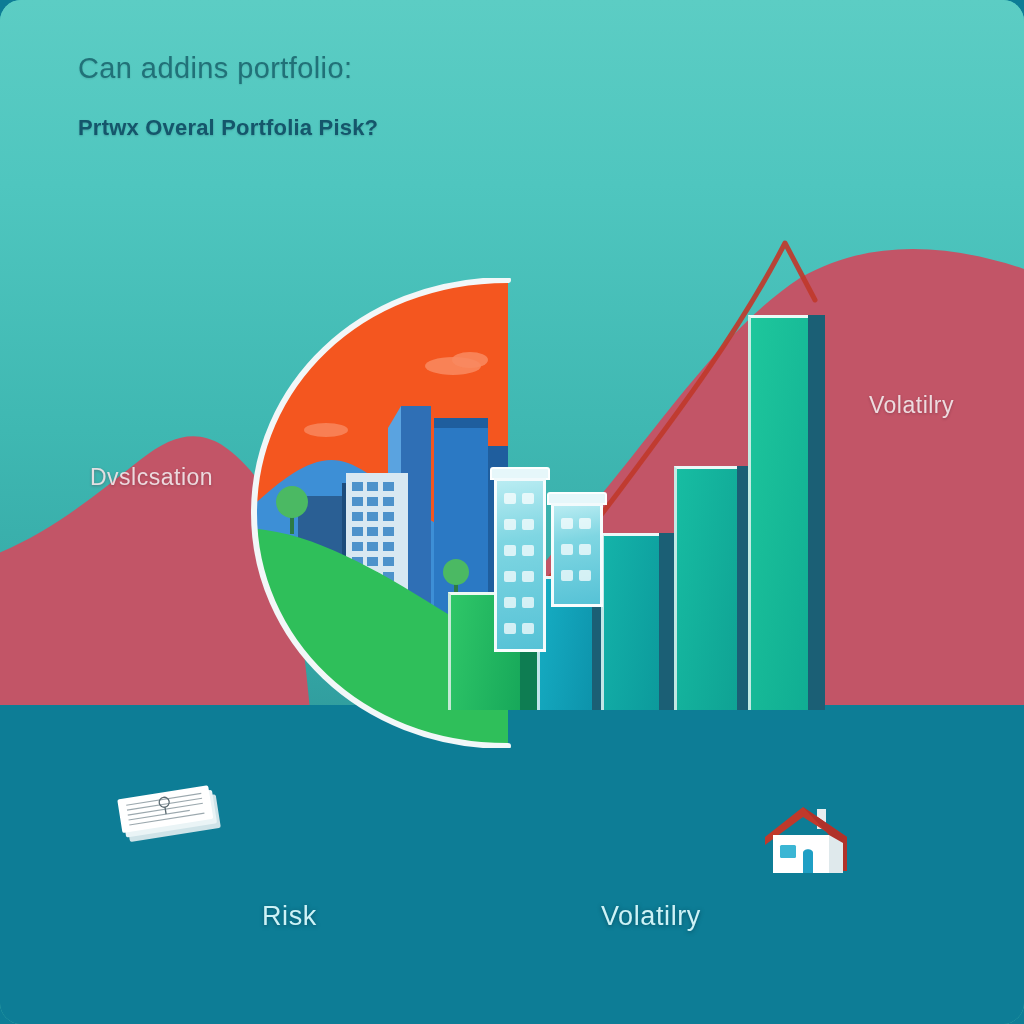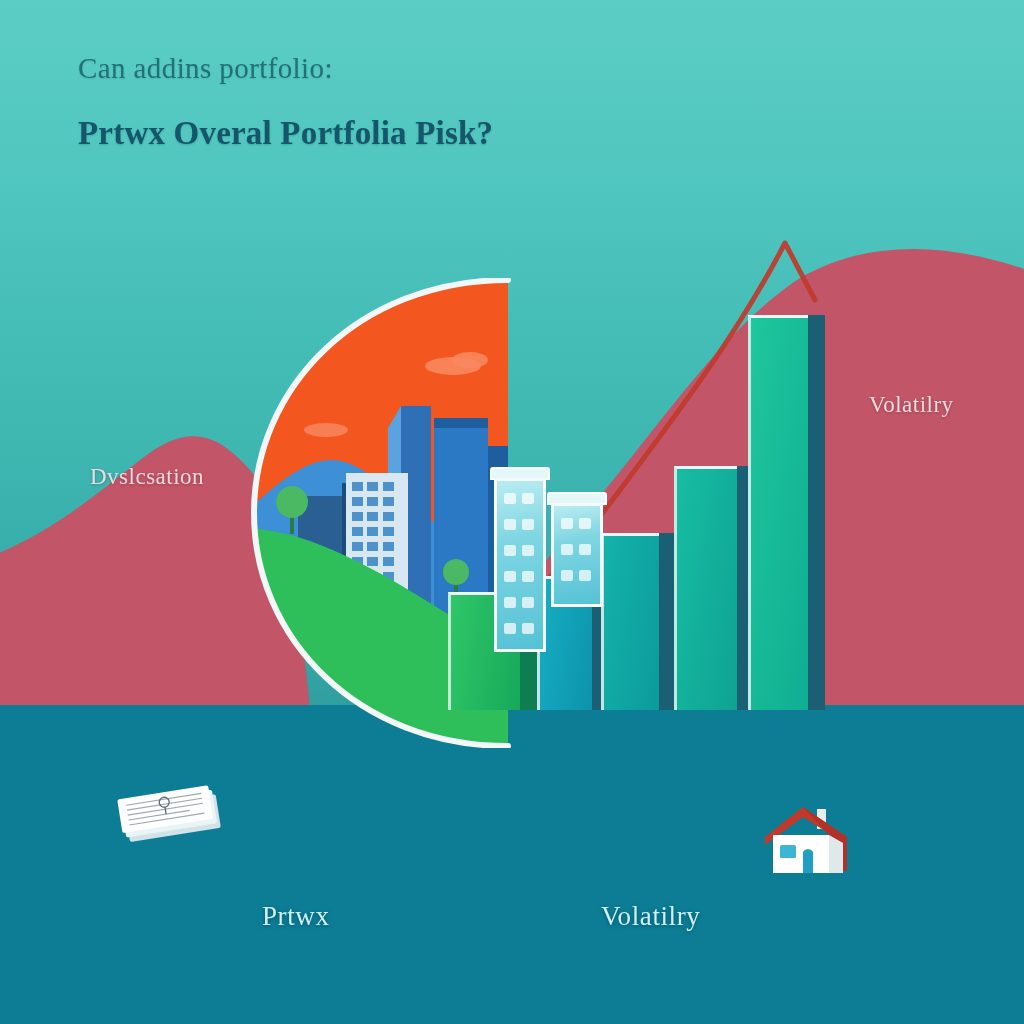--- a/index.html
+++ b/index.html
@@ -1,21 +1,22 @@
 <!DOCTYPE html>
 <html><head>
 <meta charset="utf-8">
 <style>
   html,body{margin:0;padding:0;background:#0d7d96;}
   #stage{
     position:relative;
     width:1024px;height:1024px;
     overflow:hidden;
-    font-family:Liberation Serif, serif;
+    font-family:Liberation Sans, sans-serif;
     background:#55c9c0;
+    border-radius:21px;
   }
   
   .sky{
     position:absolute;left:0;top:0;width:1024px;height:1024px;
     background:linear-gradient(180deg,#5ccdc4 0%,#4fc6bf 18%,#3fb8b2 42%,#35a8a6 62%,#2f9a9c 72%);
   }
   .ground{
     position:absolute;left:0;top:705px;width:1024px;height:319px;
     background:#0d7d96;
   }
@@ -24,21 +25,21 @@
   
   .kicker{
     position:absolute;left:78px;top:52px;
     font-size:29px;font-weight:400;letter-spacing:.4px;
     color:#1d6a72;opacity:.92;
     text-shadow:0 1px 2px rgba(10,70,80,.18);
     white-space:nowrap;
   }
   .headline{
     position:absolute;left:78px;top:115px;
-    font-size:33px;font-weight:bold;letter-spacing:.2px;
+    font-size:22px;font-weight:bold;letter-spacing:.2px;
     color:#15566b;
     text-shadow:0 1px 2px rgba(8,50,66,.22);
     white-space:nowrap;
   }
 
   
   .lbl{
     position:absolute;color:#f0e3e6;white-space:nowrap;
     font-size:23px;font-weight:400;letter-spacing:.5px;
     text-shadow:0 1px 3px rgba(90,40,55,.45);
@@ -261,16 +262,16 @@
     <rect x="21" y="44" width="16" height="13" rx="1.5" fill="#3bb6d4"></rect>
     <path d="M 44 72 L 44 52 C 44 47 54 47 54 52 L 54 72 Z" fill="#1f9fc4"></path>
   </svg>
 
   <div class="kicker">Can addins portfolio:</div>
   <div class="headline">Prtwx Overal Portfolia Pisk?</div>
 
   <div class="lbl diversification">Dvslcsation</div>
   <div class="lbl volatility">Volatilry</div>
 
-  <div class="lbl-ground risk">Prtwx</div>
+  <div class="lbl-ground risk">Risk</div>
   <div class="lbl-ground portfolio">Volatilry</div>
 
 </div>
 
 </body></html>

